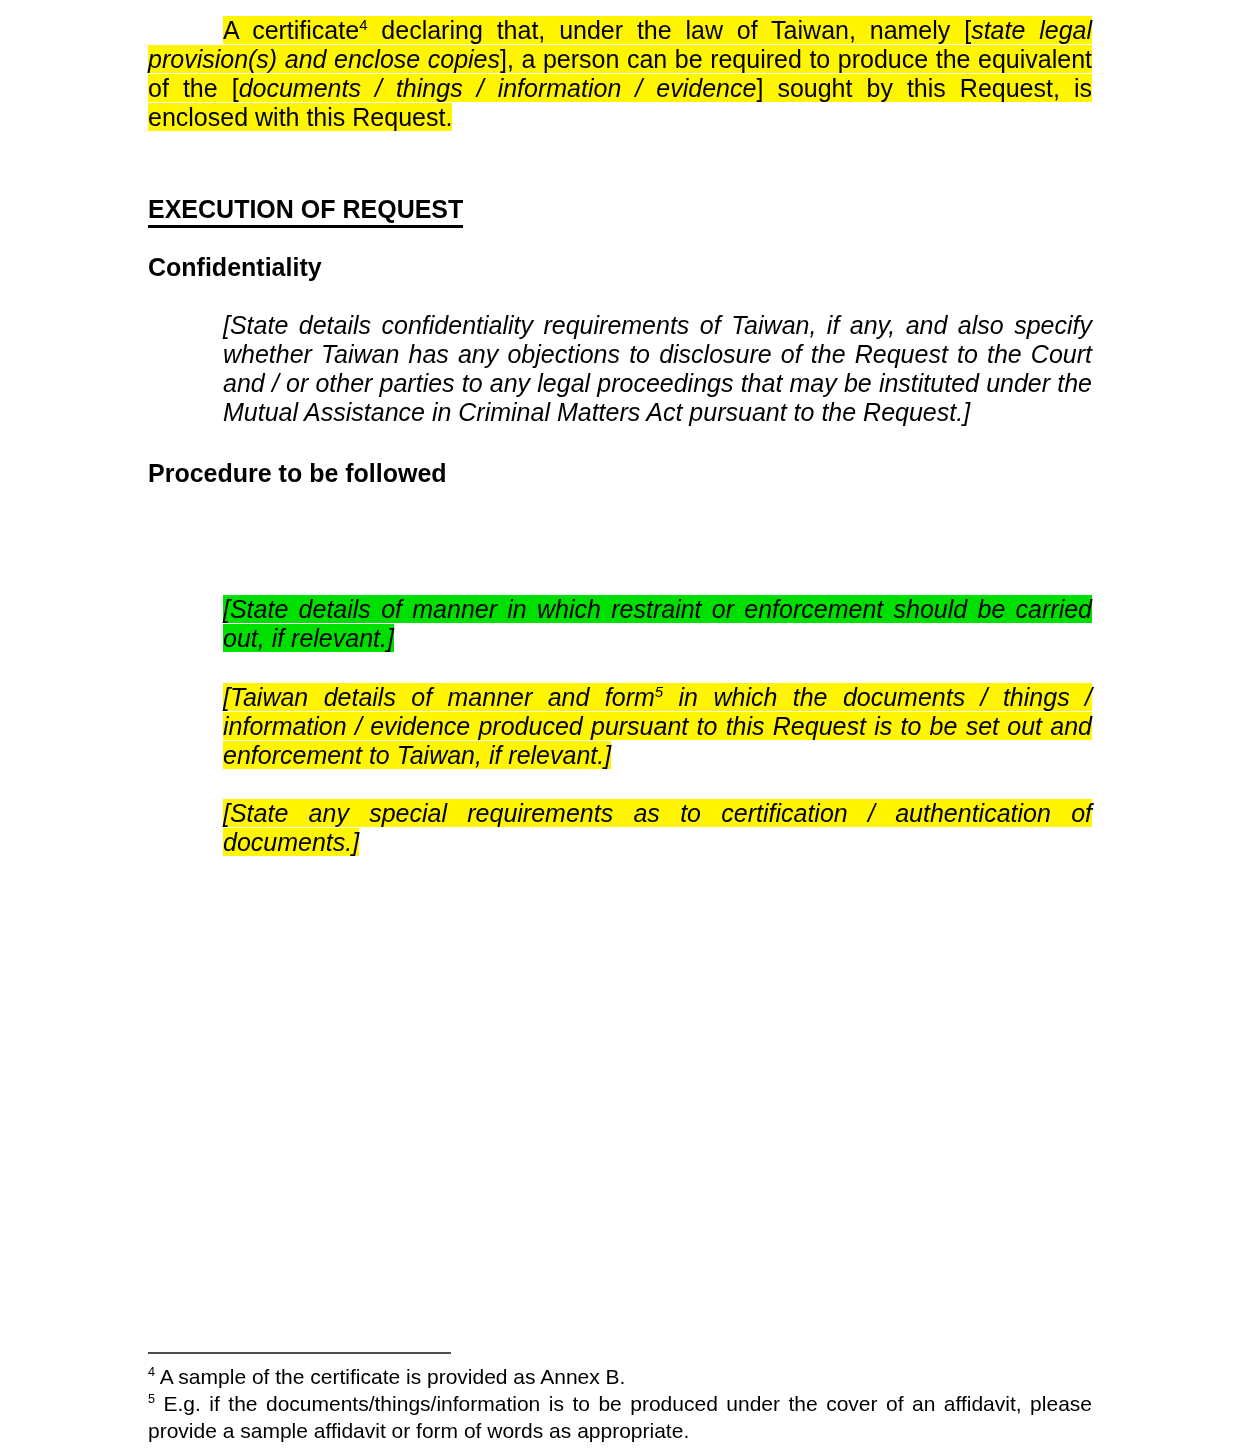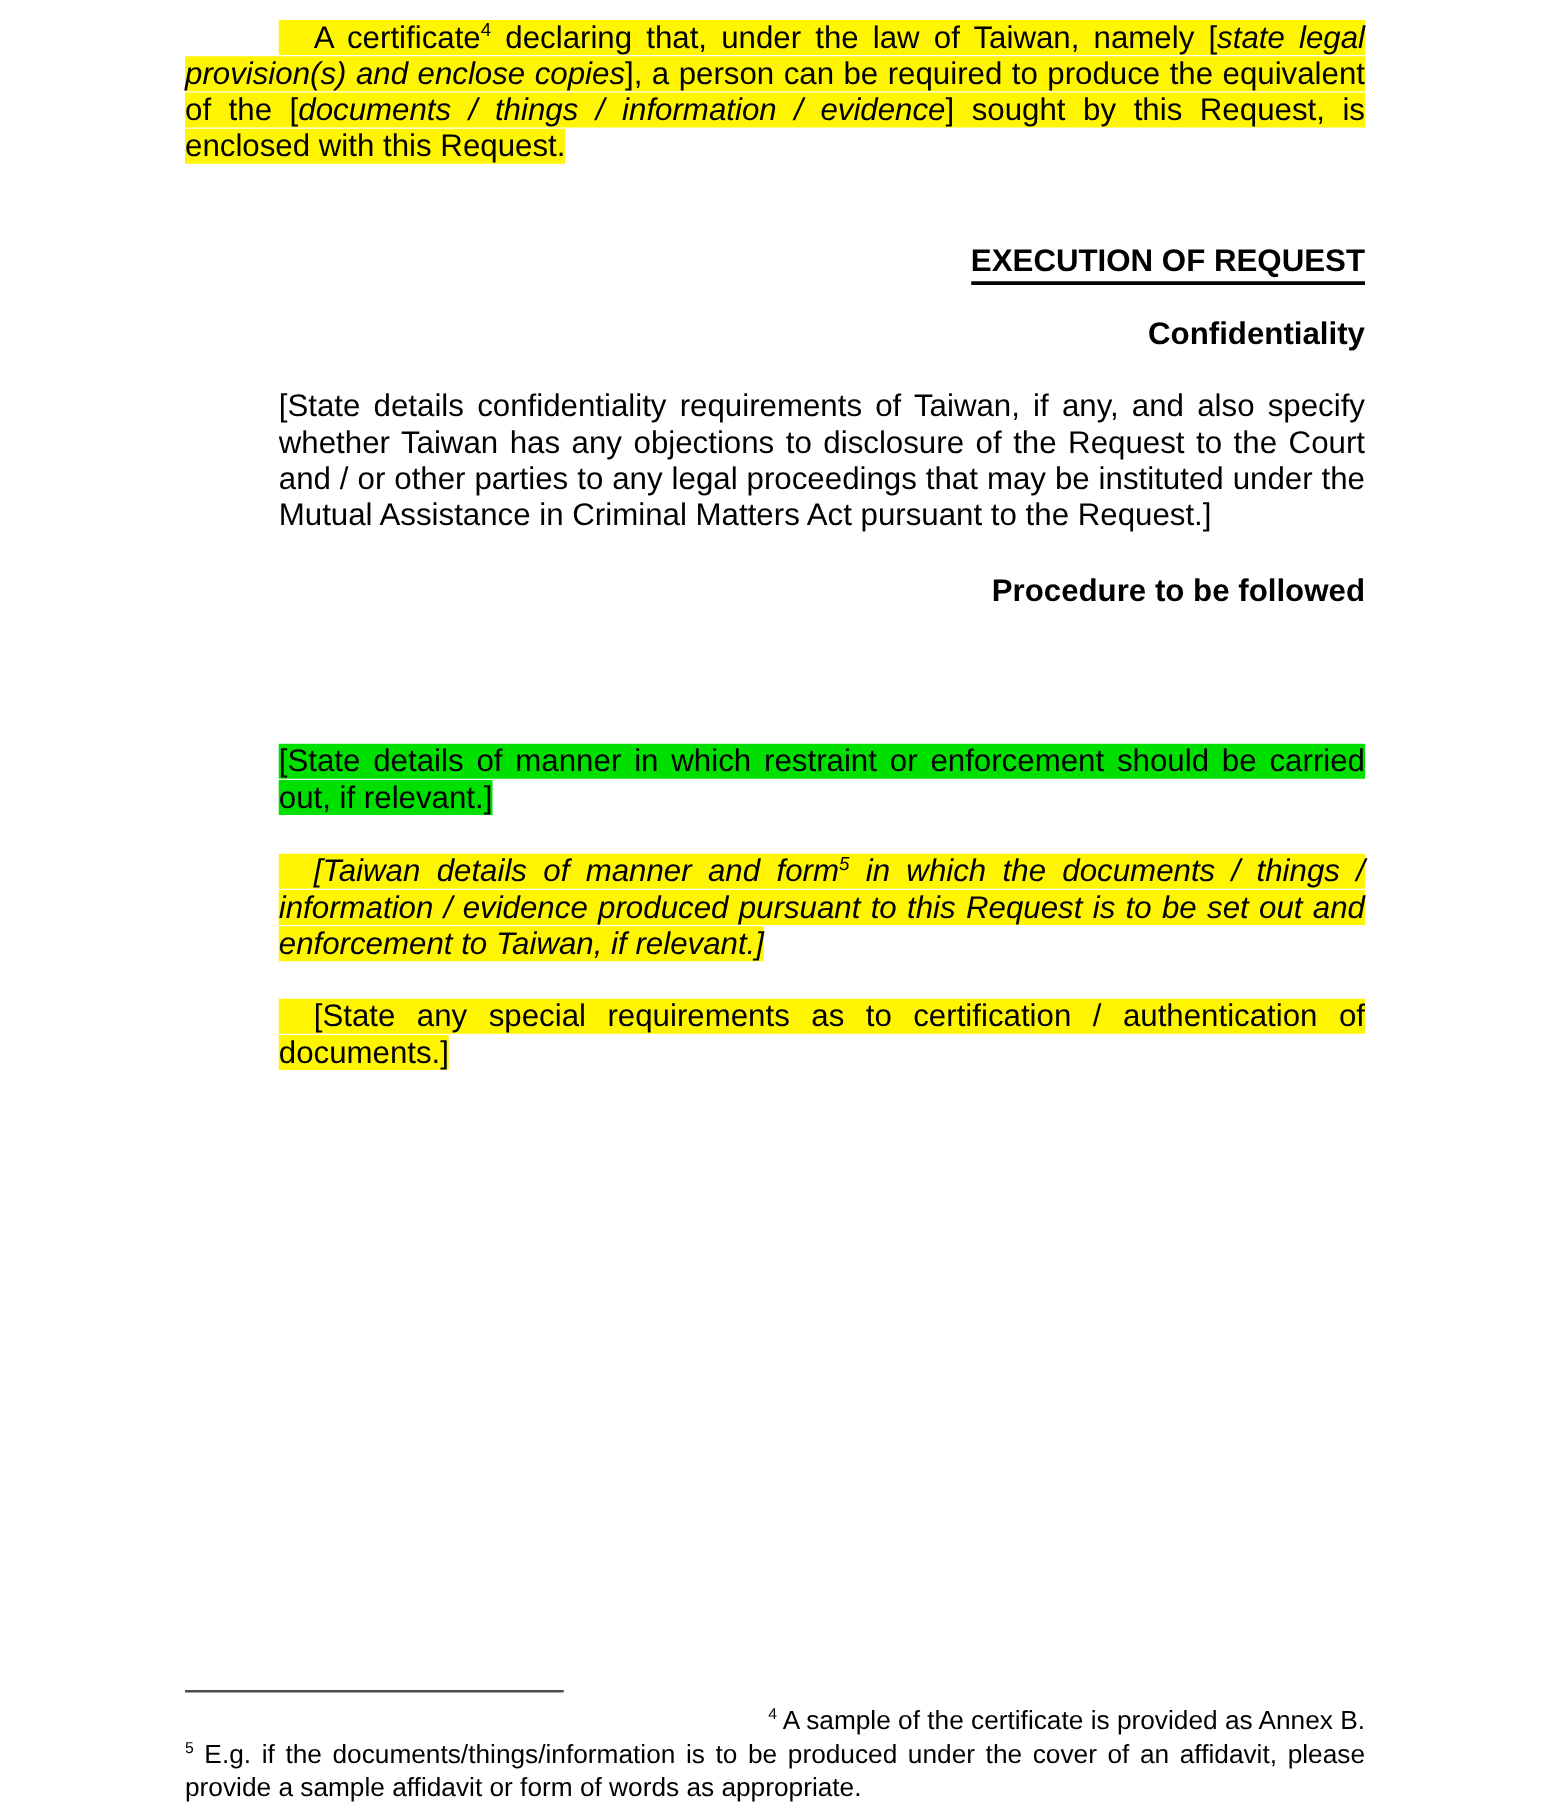--- a/index.html
+++ b/index.html
@@ -10,39 +10,38 @@
     background: var(--background, #ffffff);
     color: var(--text, #000000);
     font-family: "Liberation Sans", "DejaVu Sans", sans-serif;
     overflow: hidden;
   }
   .para {
     position: absolute;
     left: 148px;
     right: 148px;
     margin: 0;
-    text-align: right;
   }
   .body-text {
     font-size: 25px;
     line-height: 29px;
     font-weight: normal;
   }
   .justify { text-align: justify; }
   .indent-first { text-indent: 75px; }
   .indented { left: 223px; }      
-  .italic { }
+  .italic { font-style: italic; }
   .i { font-style: italic; }
   .heading { font-weight: bold; }
   .underline {
     border-bottom: 3px solid #000;
     padding-bottom: 2px;
   }
   .hl { }
-  .hl.yellow { background-color: var(--highlight-yellow, #fff500); padding-left: 28px; }
+  .hl.yellow { background-color: var(--highlight-yellow, #fff500); }
   .hl.green  { background-color: var(--highlight-green, #00e000); }
   sup {
     font-size: 60%;
     line-height: 0;
     vertical-align: super;
   }
   .fn {
     font-size: 21px;
     line-height: 27px;
   }

